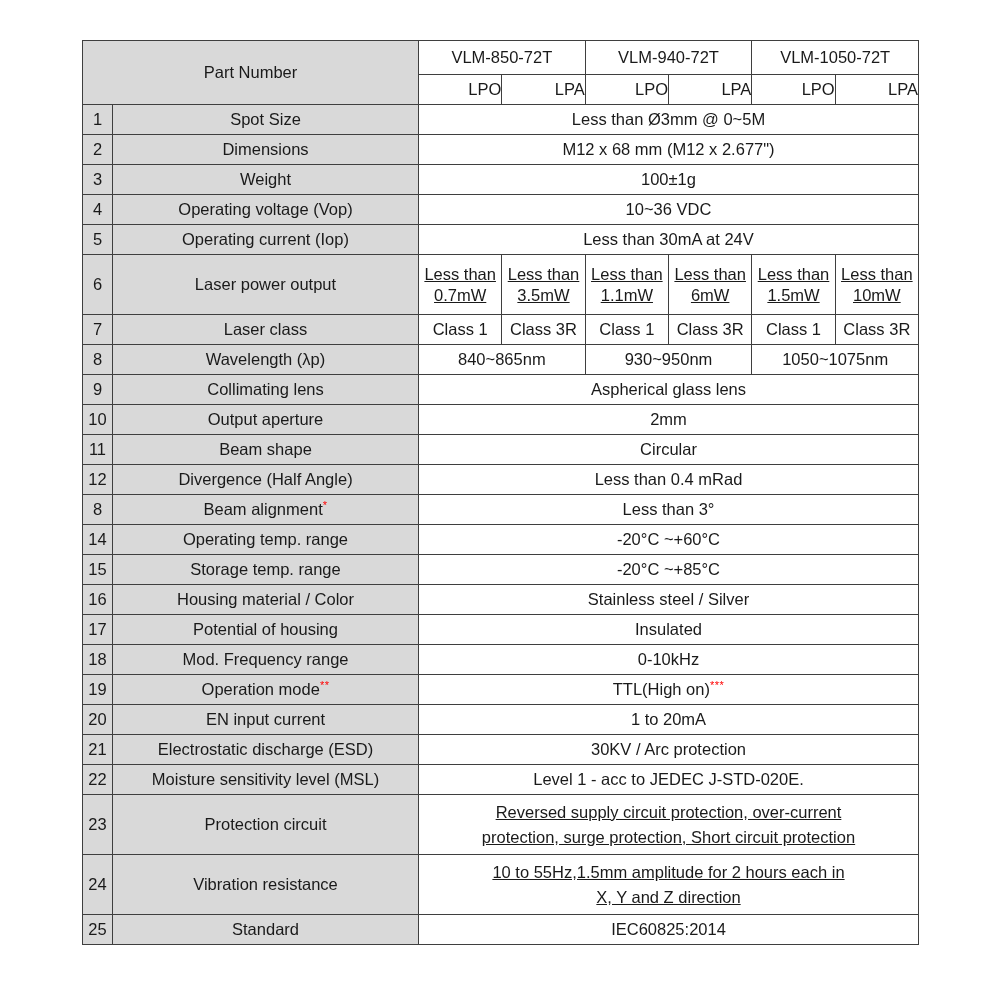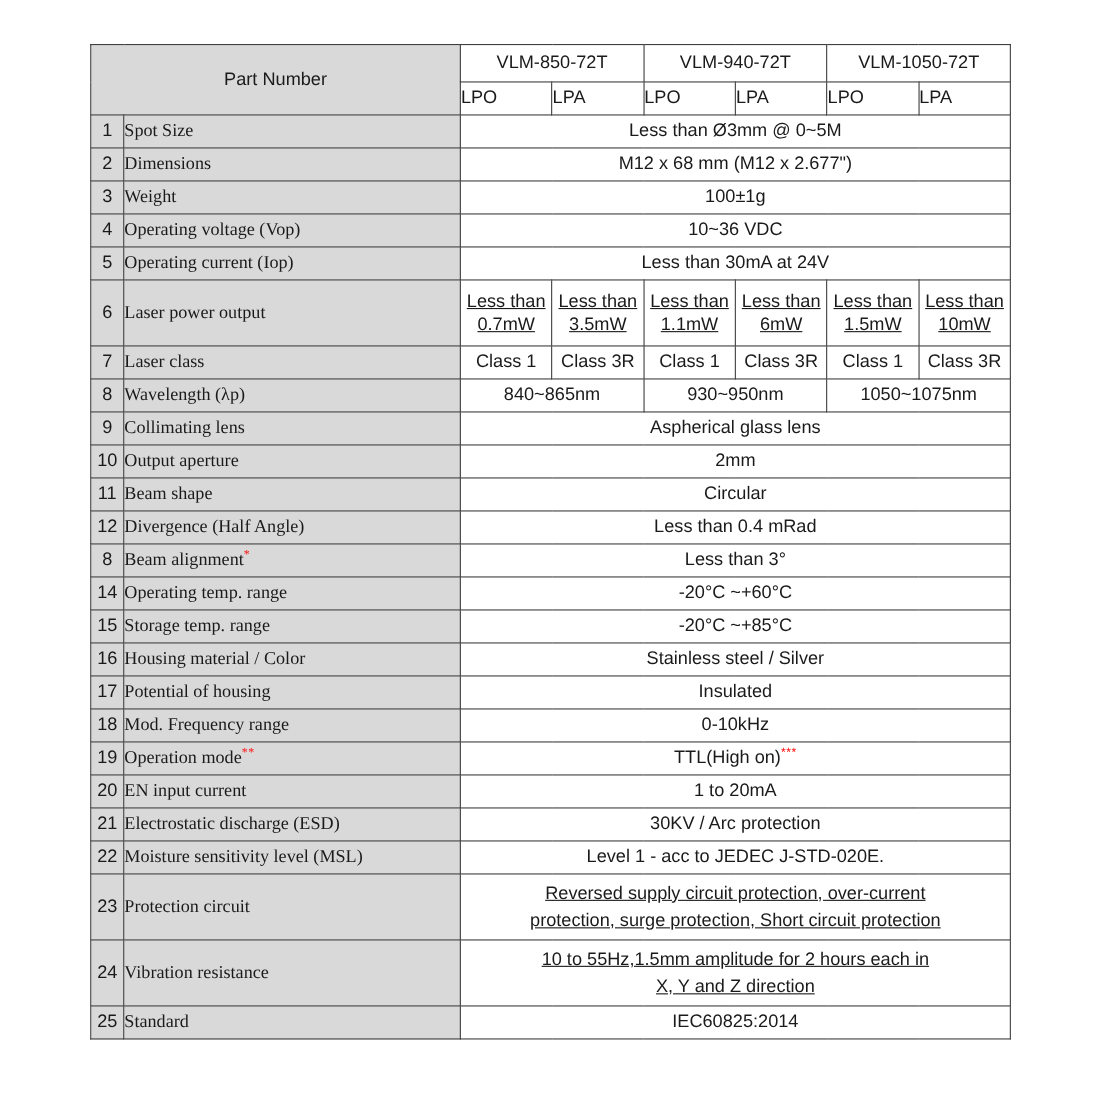--- a/index.html
+++ b/index.html
@@ -54,24 +54,23 @@
     background: #d9d9d9;
   }
 
   .num {
     text-align: center;
     font-size: 16px;
     padding: 0 2px;
   }
 
   .label {
-    text-align: left;
+    text-align: center;
     padding-left: 9px;
     font-size: 17px;
-    font-family: Liberation Serif, serif;
   }
 
   .val {
     text-align: center;
     background: #ffffff;
     padding: 3px 4px;
   }
 
   .val.two-line {
     line-height: 1.5;
@@ -87,21 +86,21 @@
 
   .hdr-model {
     text-align: center;
     font-size: 16.5px;
     height: 33px;
     background: #ffffff;
     margin-left: 37px;
   }
 
   .hdr-sub {
-    text-align: left;
+    text-align: right;
     font-size: 16.5px;
     height: 29px;
     background: #ffffff;
   }
 
   .pw {
     font-size: 14.5px;
     line-height: 1.55;
   }
 

